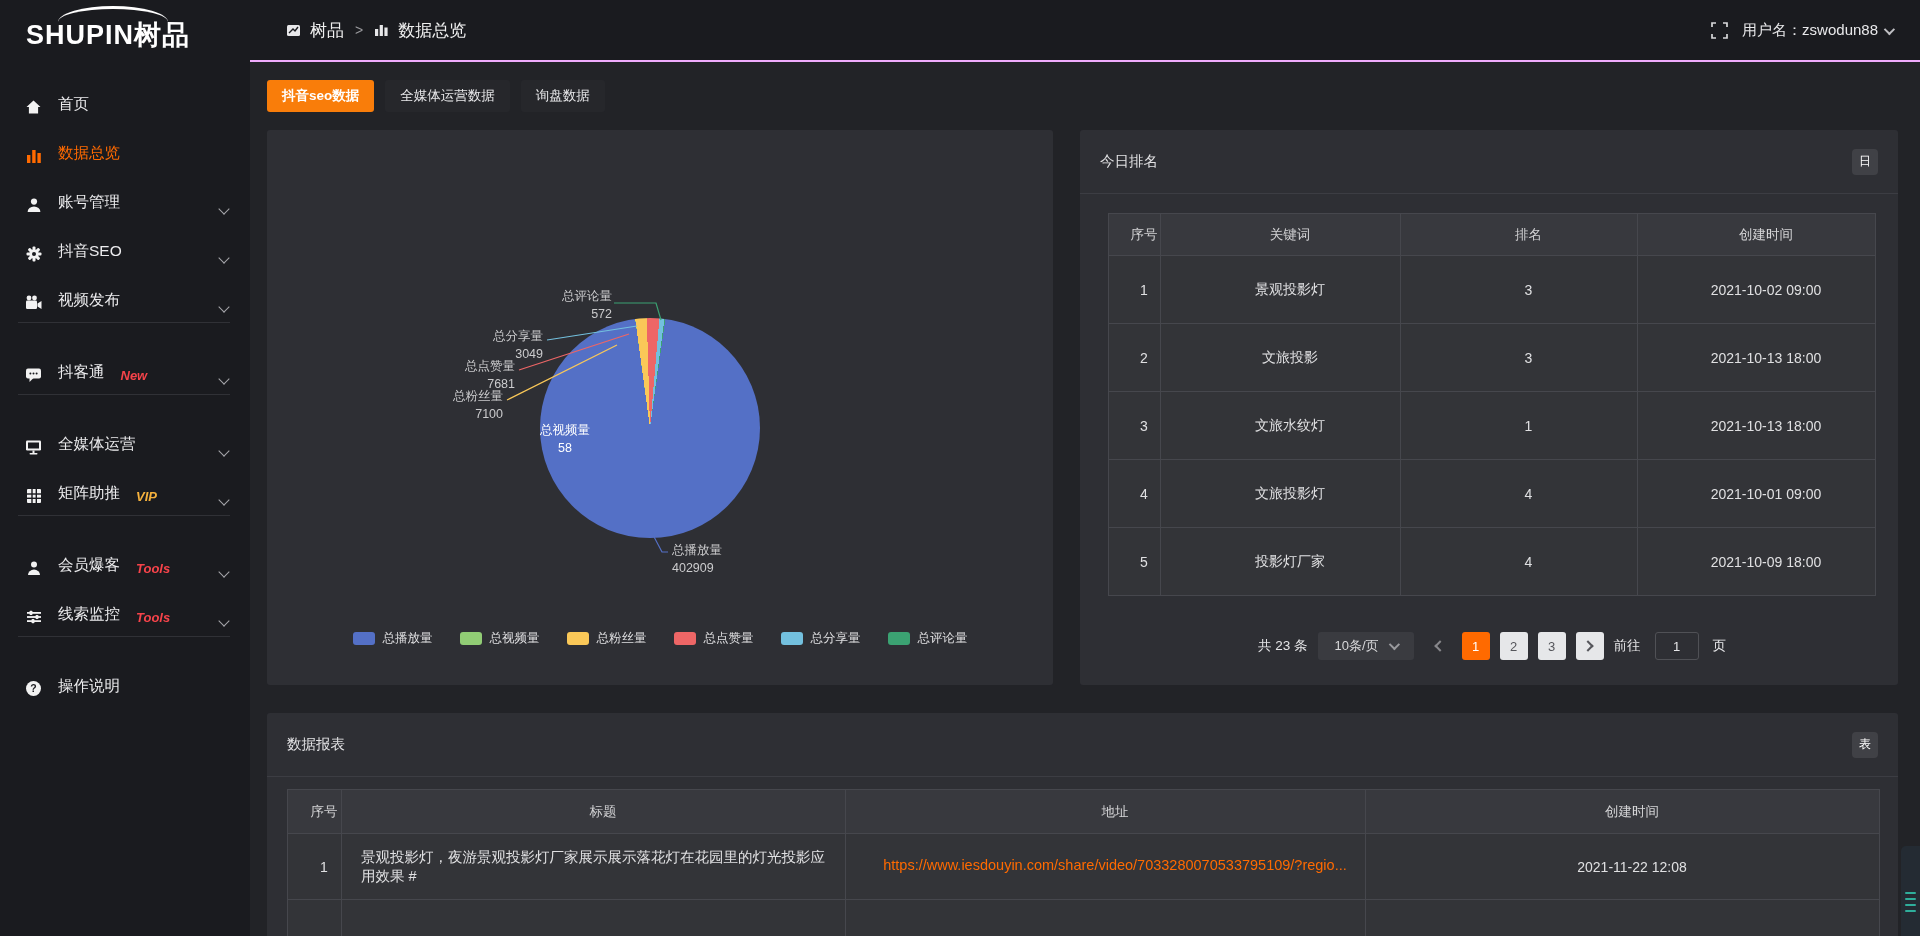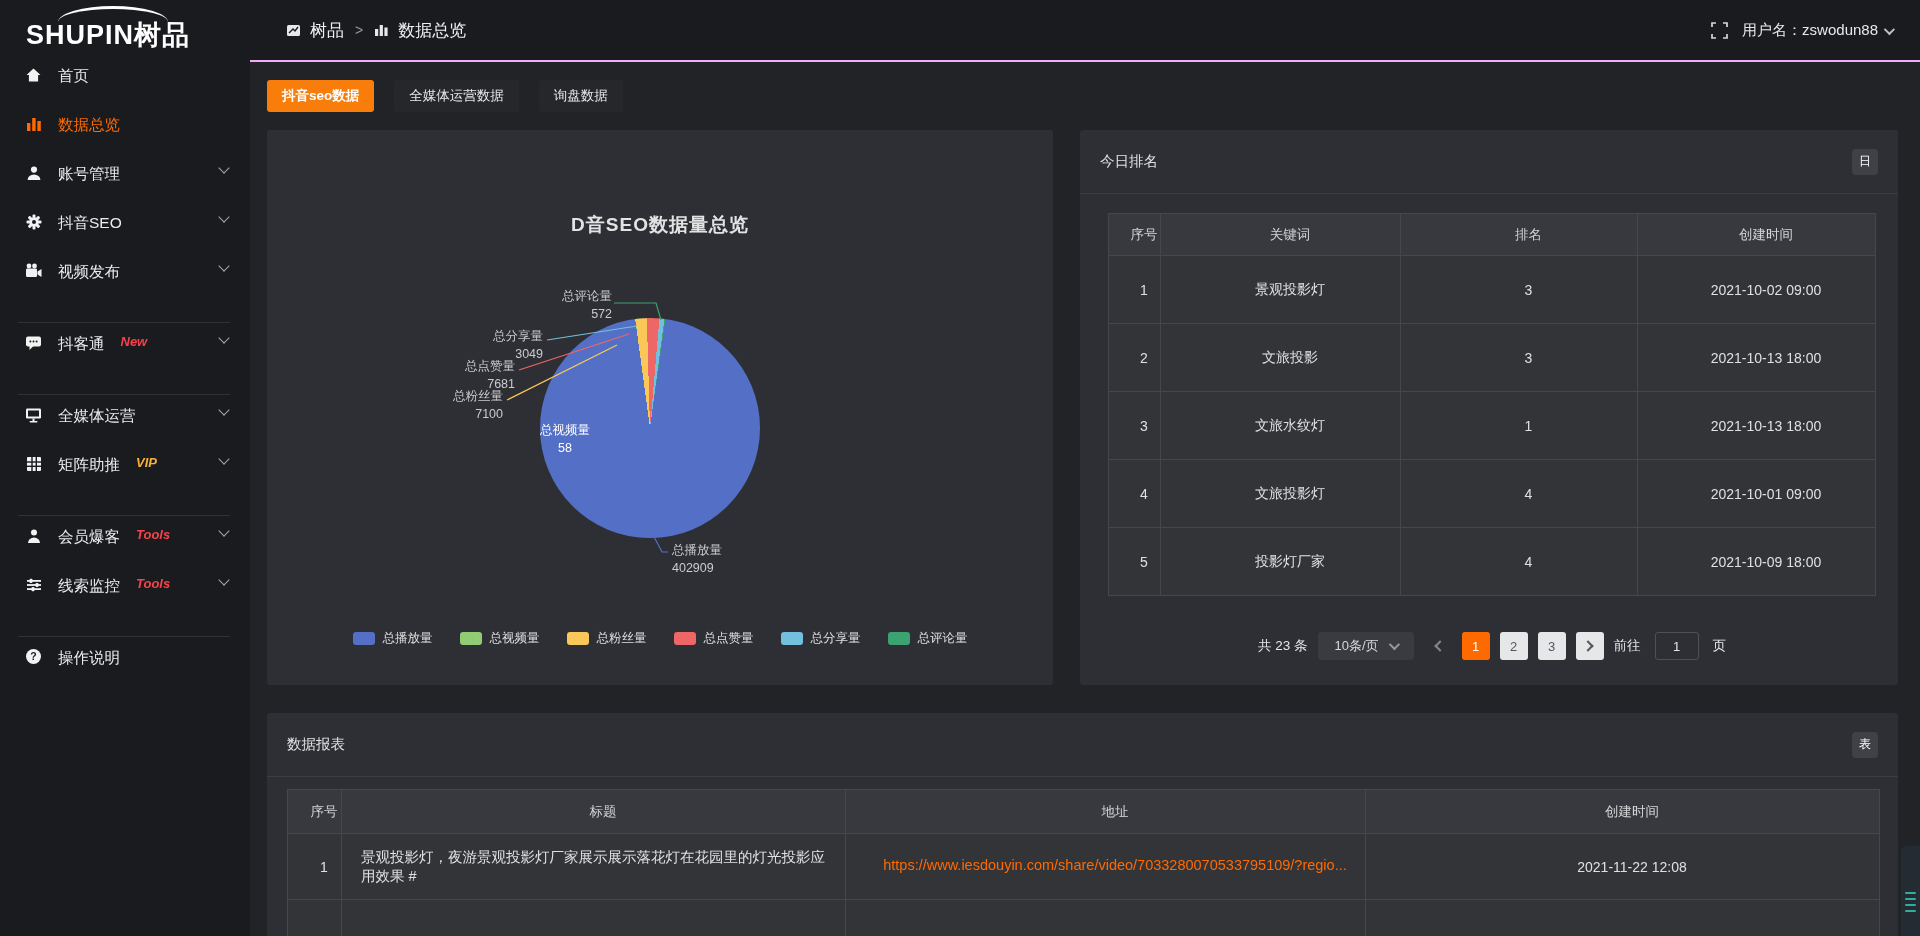--- a/index.html
+++ b/index.html
@@ -13,33 +13,33 @@
   .logo-text { font-size:27px; font-weight:bold; letter-spacing:1px; color:#fff; margin-top:8px; }
   .topbar-main { flex:1; height:62px; display:flex; align-items:center; justify-content:space-between;
     border-bottom:2px solid #f0abfc; padding:0 28px 0 36px; }
   .crumbs { display:flex; align-items:center; gap:9px; font-size:17px; color:#f0f0f0; }
   .crumb-sep { color:#9a9a9e; font-size:14px; margin:0 2px; }
   .user-zone { display:flex; align-items:center; gap:14px; font-size:15px; color:#e8e8ea; }
   .chev-down { display:inline-block; width:8px; height:8px; border-right:2px solid #bfbfc3; border-bottom:2px solid #bfbfc3; transform:rotate(45deg) translateY(-2px); margin-left:6px; }
 
   
   .sidebar { position:fixed; top:62px; left:0; bottom:0; width:250px; background:#1a1b1f; padding-top:4px; z-index:20; }
-  .side-item { height:49px; display:flex; align-items:flex-start; padding:0 22px 0 24px; font-size:15.5px; color:#ececee; cursor:pointer; }
+  .side-item { height:49px; display:flex; align-items:flex-end; padding:0 22px 0 24px; font-size:15.5px; color:#ececee; cursor:pointer; }
   .side-item .icn { width:19px; height:17px; margin-right:15px; display:inline-flex; align-items:center; justify-content:center; color:#f2f2f2; }
   .side-item.active { color:#ff6a00; }
   .side-item.active .icn { color:#ff6a00; }
   .side-item .lbl { flex:0 0 auto; }
   .side-item .badge { font-size:13px; font-style:italic; font-weight:bold; margin-left:16px; }
   .side-item .arrow { margin-left:auto; width:8px; height:8px; border-right:1.6px solid #a7a7ab; border-bottom:1.6px solid #a7a7ab; transform:rotate(45deg); }
   .side-div { border-top:1px solid #303136; margin:11px 20px 11px 18px; }
   svg .cut { fill:#1a1b1f; }
 
   
   .main { position:absolute; top:62px; left:250px; width:1670px; padding:18px 22px 0 17px; }
-  .tabs { display:flex; gap:20px; margin-bottom:18px; }
+  .tabs { display:flex; gap:11px; margin-bottom:18px; }
   .tab { height:32px; padding:0 15px; display:flex; align-items:center; font-size:13.5px; background:#26272b; color:#e8e8ea; border-radius:3px; cursor:pointer; }
   .tab.active { background:#f97d0a; color:#fff; font-weight:bold; }
 
   .row-panels { display:flex; gap:27px; }
   .panel { background:#2e2f34; border-radius:3px; }
   .panel-hd { height:64px; display:flex; align-items:center; justify-content:space-between; padding:0 20px; border-bottom:1px solid #3c3d43; font-size:14.5px; color:#e2e2e4; }
   .sq-btn { width:26px; height:26px; border-radius:4px; background:#404146; color:#fff; font-size:12px; display:flex; align-items:center; justify-content:center; cursor:pointer; }
 
   
   .chart-panel { width:786px; height:555px; position:relative; }
@@ -260,21 +260,20 @@
 
   <div class="tabs">
     <div class="tab active">抖音seo数据</div>
     <div class="tab">全媒体运营数据</div>
     <div class="tab">询盘数据</div>
   </div>
 
   <div class="row-panels">
 
     <div class="panel chart-panel">
-      <div class="chart-title">D音SEO数据量总览</div>
 
       <div class="pie" style="background: conic-gradient(from 8deg, rgb(84, 112, 198) 0deg, rgb(84, 112, 198) 344.23deg, rgb(145, 204, 117) 344.23deg, rgb(145, 204, 117) 344.28deg, rgb(250, 200, 88) 344.28deg, rgb(250, 200, 88) 350.34deg, rgb(238, 102, 102) 350.34deg, rgb(238, 102, 102) 356.91deg, rgb(115, 192, 222) 356.91deg, rgb(115, 192, 222) 359.51deg, rgb(59, 162, 114) 359.51deg, rgb(59, 162, 114) 360deg);"></div>
 
       <svg class="callouts">
         <polyline points="347,173 389,173 394,190" fill="none" stroke-width="1.2" stroke="#3ba272"></polyline>
         <line x1="280" y1="210" x2="370" y2="196" stroke-width="1.2" stroke="#73c0de"></line>
         <line x1="252" y1="240" x2="362" y2="204" stroke-width="1.2" stroke="#ee6666"></line>
         <line x1="240" y1="270" x2="350" y2="215" stroke-width="1.2" stroke="#fac858"></line>
         <polyline points="385,403 395,422 401,422" fill="none" stroke-width="1.2" stroke="#5470c6"></polyline>
       </svg>

